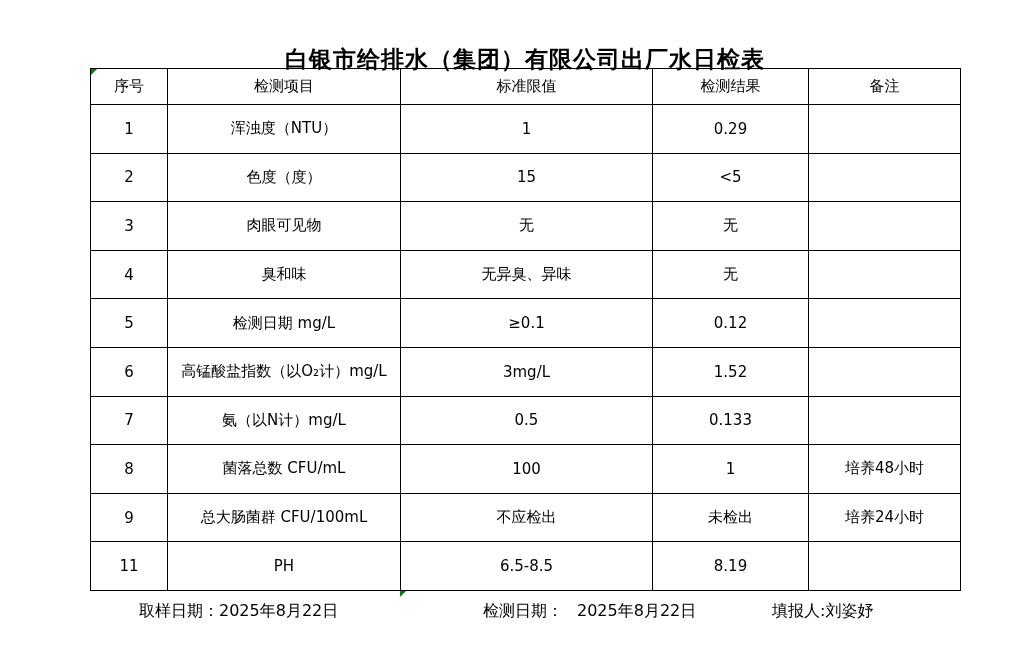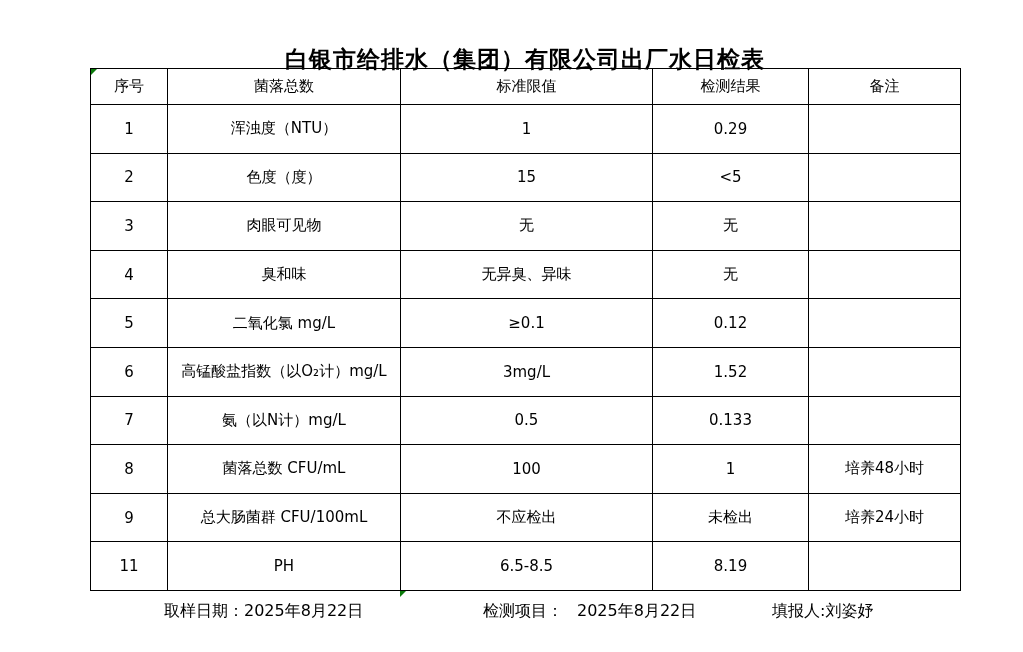--- a/index.html
+++ b/index.html
@@ -54,42 +54,42 @@
   }
   .marker-top-left{left:91px;top:69px;}
   .marker-bottom{left:400px;top:591px;}
   .footer{
     position:absolute;
     left:0;top:601px;width:1023px;
     font-size:16px;
     white-space:nowrap;
   }
   .footer .item{position:absolute;top:0;}
-  .footer .sample{left:164px;}
+  .footer .sample{left:139px;}
   .footer .test{left:483px;}
   .footer .reporter{left:772px;}
   .footer .gap{display:inline-block;width:14px;}
 </style>
 </head>
 <body>
 
 <div class="title">白银市给排水（集团）有限公司出厂水日检表</div>
 
 <table>
   <colgroup>
     <col style="width:77px">
     <col style="width:233px">
     <col style="width:252px">
     <col style="width:156px">
     <col style="width:152px">
   </colgroup>
   <thead>
     <tr>
       <th>序号</th>
-      <th>菌落总数</th>
+      <th>检测项目</th>
       <th>标准限值</th>
       <th>检测结果</th>
       <th>备注</th>
     </tr>
   </thead>
   <tbody id="tbody">
   <tr>
     <td>1</td>
     <td>浑浊度（NTU）</td>
     <td>1</td>
@@ -116,21 +116,21 @@
   <tr>
     <td>4</td>
     <td>臭和味</td>
     <td>无异臭、异味</td>
     <td>无</td>
     <td></td>
   </tr>
 
   <tr>
     <td>5</td>
-    <td>二氧化氯 mg/L</td>
+    <td>检测日期 mg/L</td>
     <td>≥0.1</td>
     <td>0.12</td>
     <td></td>
   </tr>
 
   <tr>
     <td>6</td>
     <td>高锰酸盐指数（以O₂计）mg/L</td>
     <td>3mg/L</td>
     <td>1.52</td>
@@ -173,15 +173,15 @@
 
 
 </tbody>
 </table>
 
 <div class="marker marker-top-left"></div>
 <div class="marker marker-bottom"></div>
 
 <div class="footer">
   <span class="item sample"><span>取样日期：</span><span>2025年8月22日</span></span>
-  <span class="item test"><span>检测项目：</span><span class="gap"></span><span>2025年8月22日</span></span>
+  <span class="item test"><span>检测日期：</span><span class="gap"></span><span>2025年8月22日</span></span>
   <span class="item reporter"><span>填报人:</span><span>刘姿妤</span></span>
 </div>
 
 </body></html>

